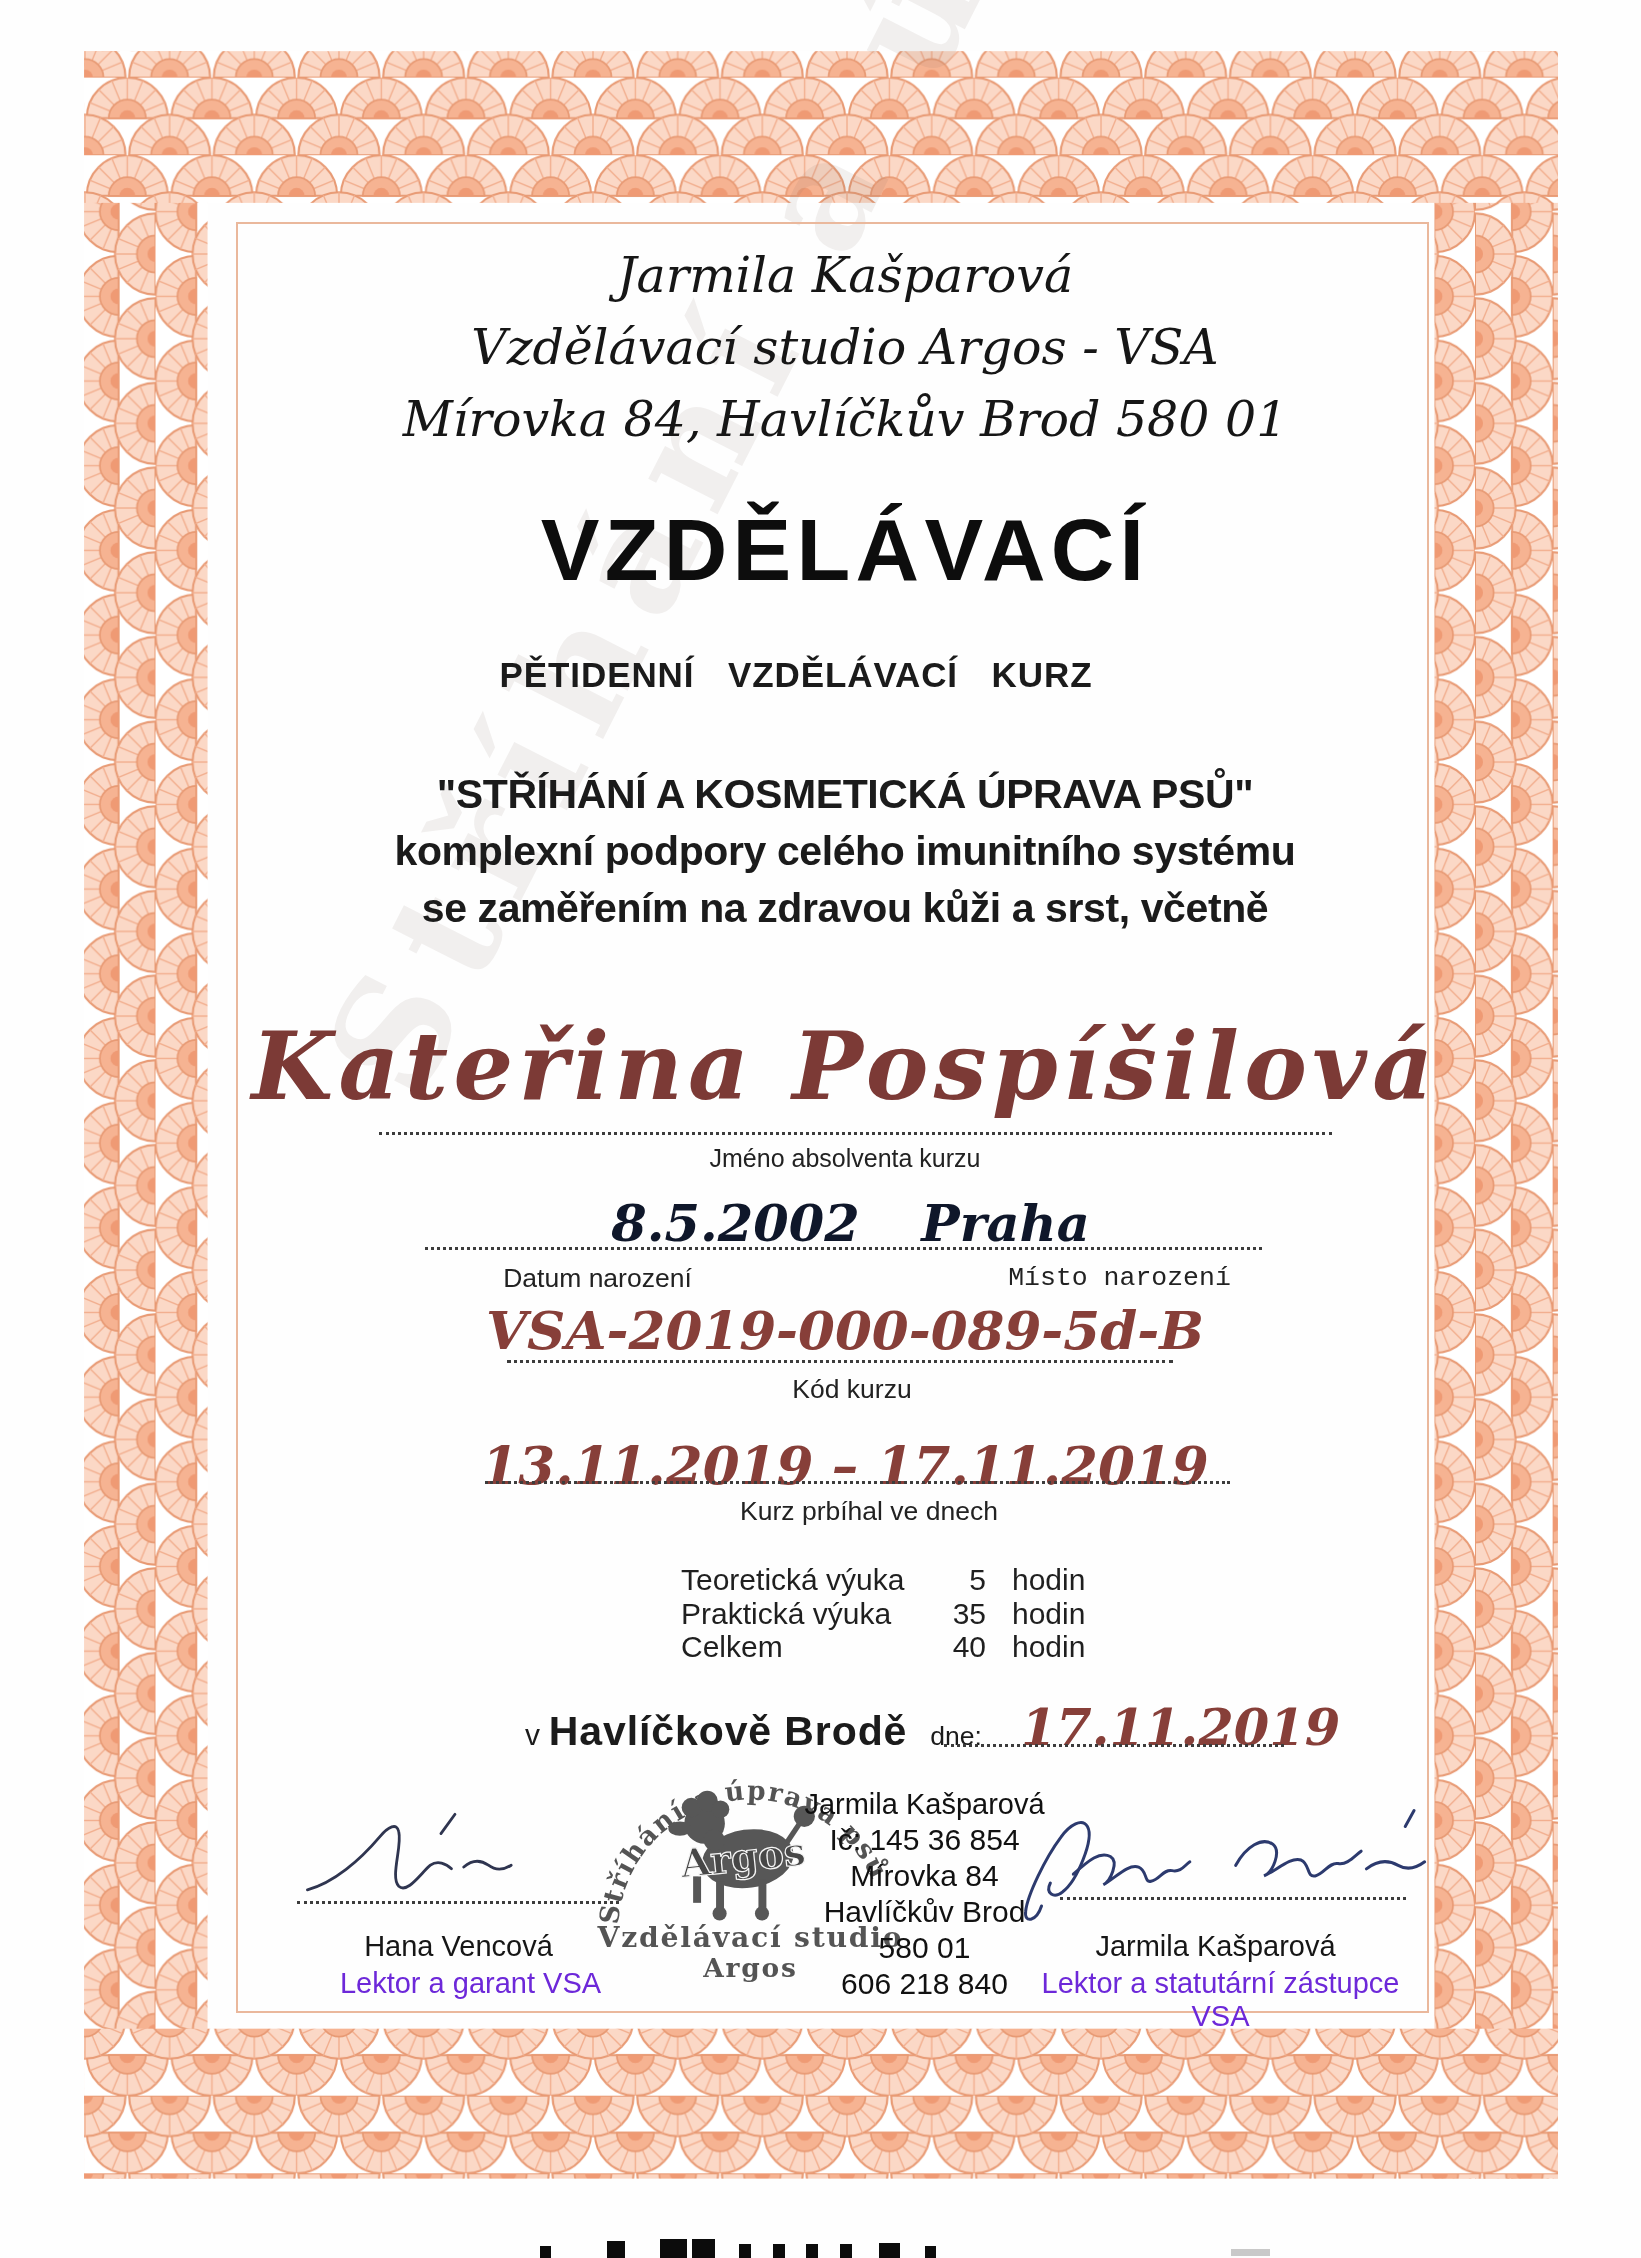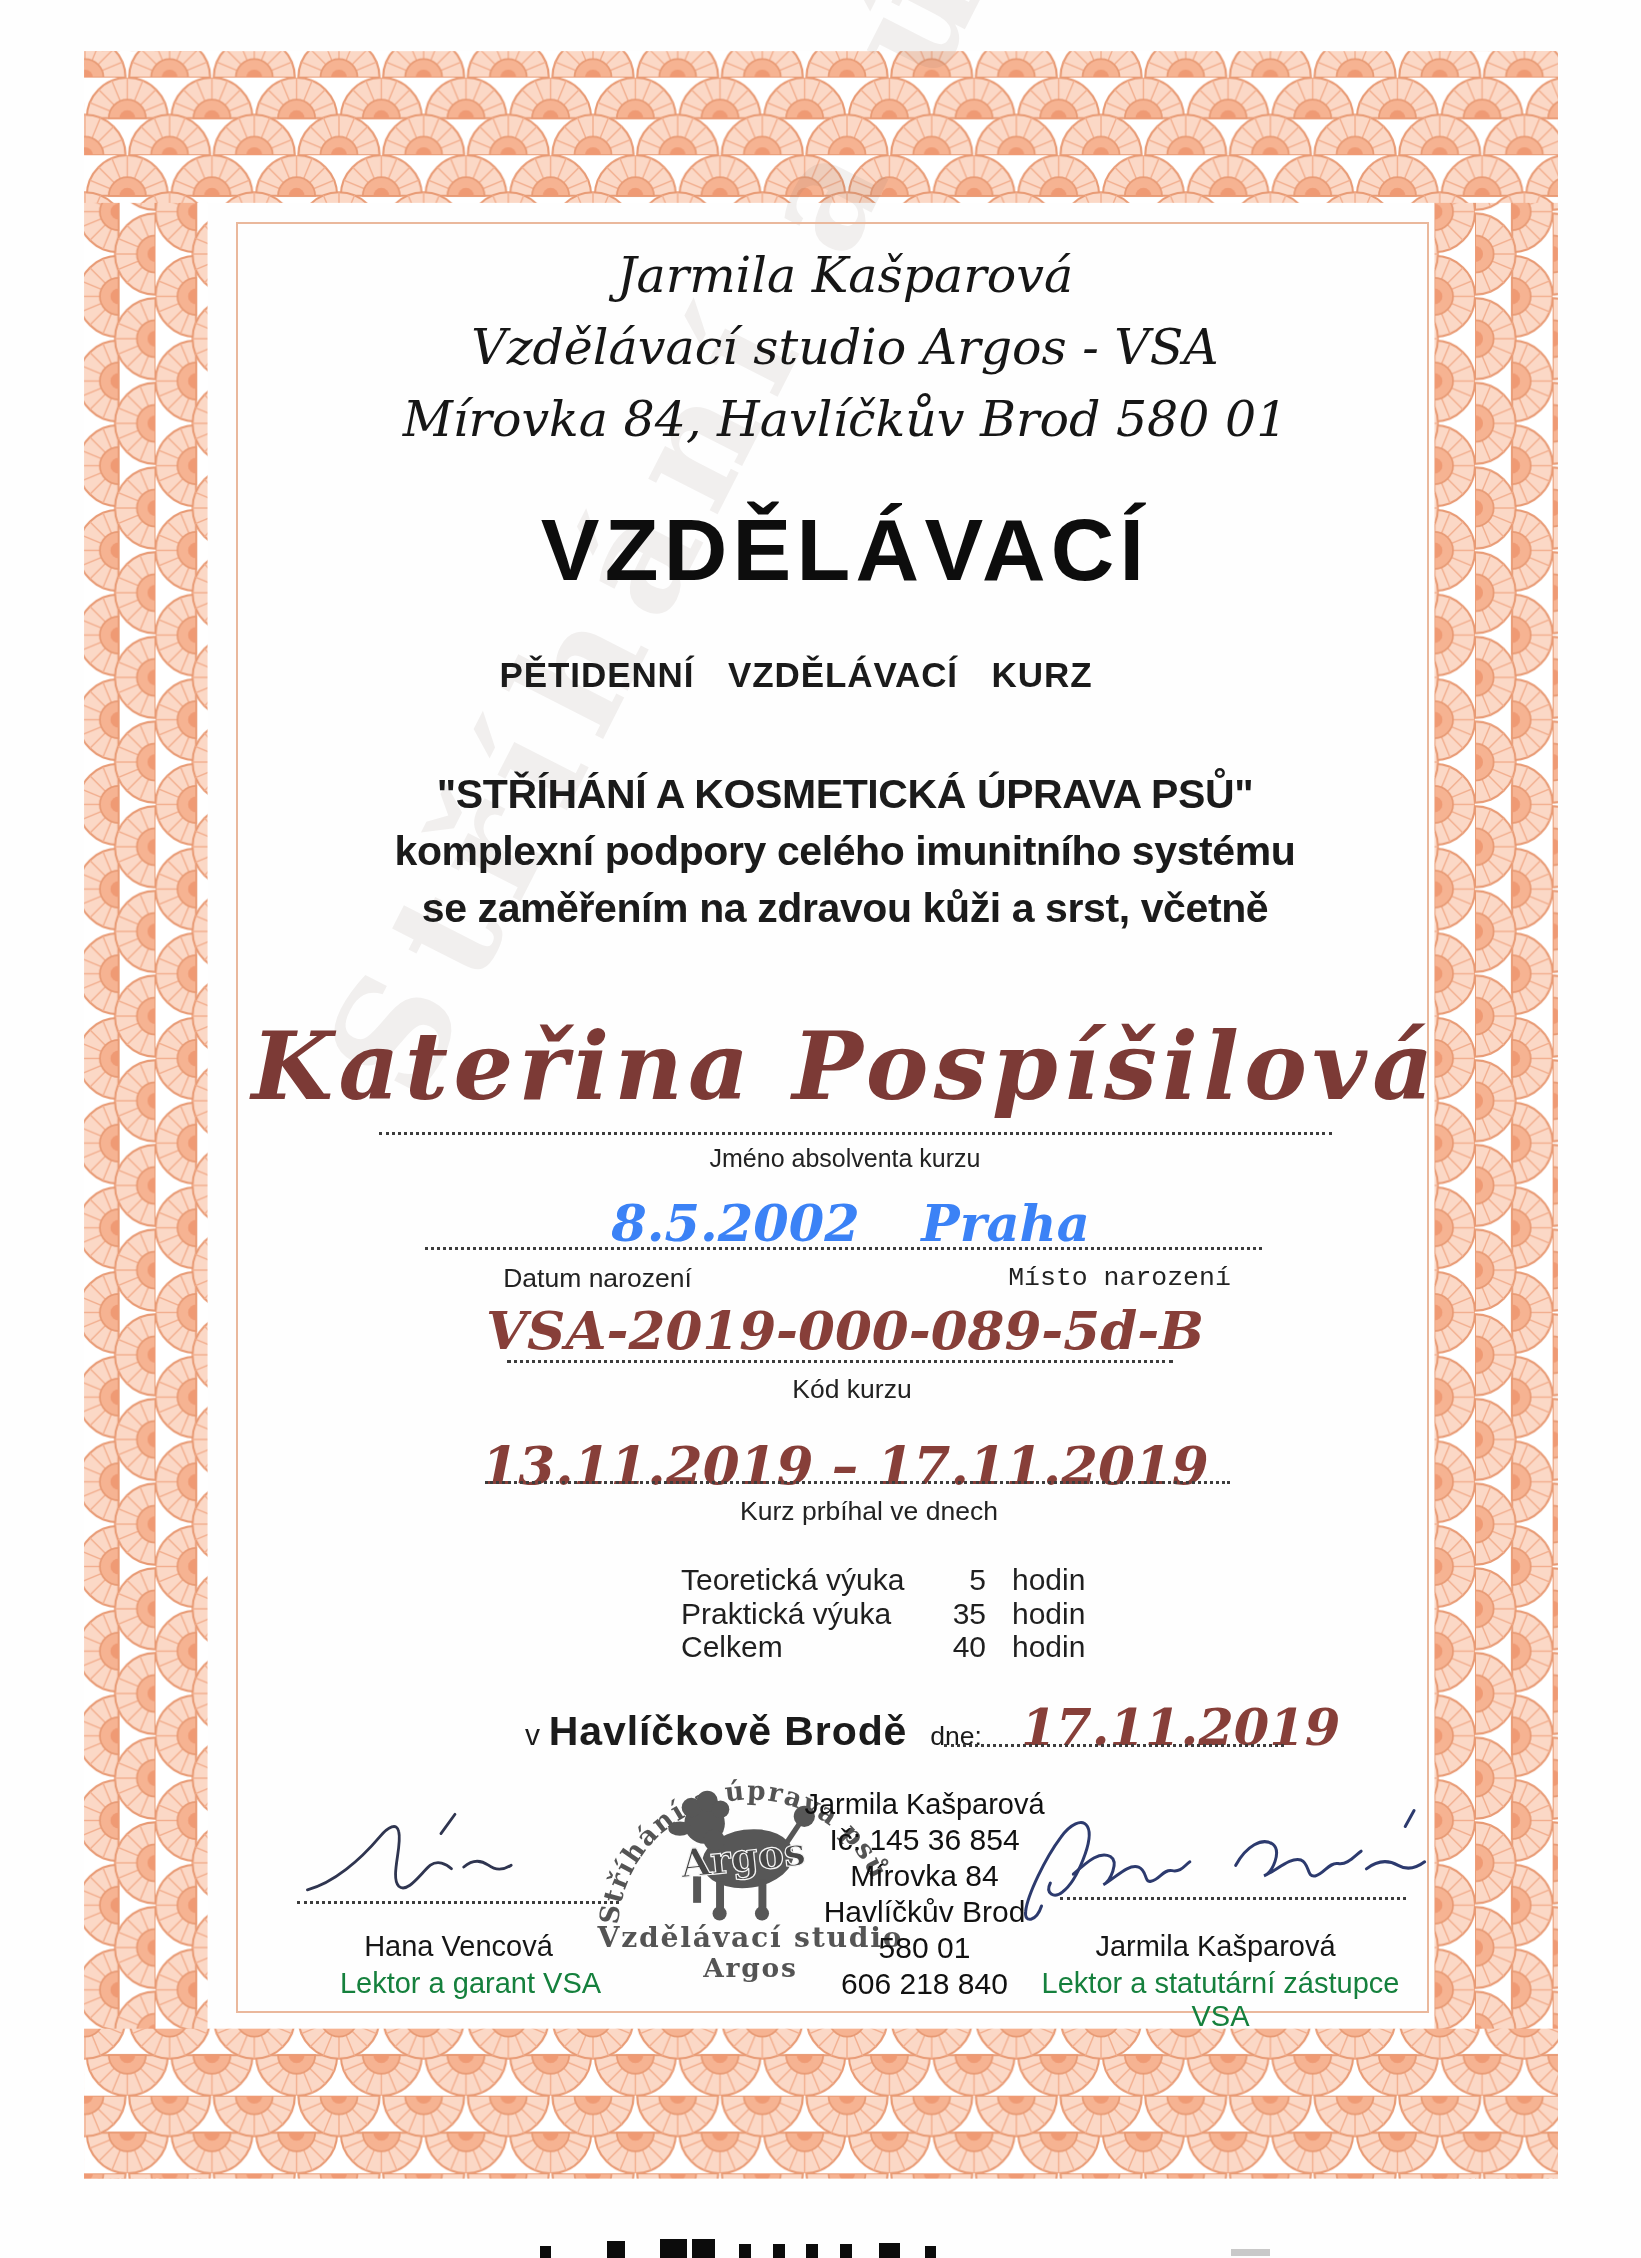--- a/index.html
+++ b/index.html
@@ -13,39 +13,39 @@
              color:rgba(128,112,96,0.10);}
   
   .frame{position:absolute;left:236px;top:222px;width:1189px;height:1787px;border:2.6px solid #eab89c;}
   
   .issuer{font:italic 49px "DejaVu Serif",serif;color:#161616;line-height:72px;}
   .cert-title{font:700 88px "Liberation Sans",sans-serif;letter-spacing:5.3px;color:#0d0d0d;}
   .subtitle{font:700 35px "Liberation Sans",sans-serif;word-spacing:23px;letter-spacing:0.9px;}
   .course{font:700 41px "Liberation Sans",sans-serif;line-height:57px;letter-spacing:-0.4px;}
   
   .grad-name{font:italic 700 94px "DejaVu Serif",serif;letter-spacing:5.3px;color:#7c3a36;}
-  .maroon-val{font:italic 700 51px "DejaVu Serif",serif;color:#3b82f6;}
+  .maroon-val{font:italic 700 51px "DejaVu Serif",serif;color:#0f172a;}
   .maroon-big{font:italic 700 53px "DejaVu Serif",serif;color:#873f39;}
   .small-label{font:25px "Liberation Sans",sans-serif;color:#222;}
   .mid-label{font:26.5px "Liberation Sans",sans-serif;color:#222;}
   .dotline{position:absolute;height:0;border-bottom:3.5px dotted #3c3c3c;}
   
   .hours-row{position:absolute;height:34px;font:30px "Liberation Sans",sans-serif;color:#1f1f1f;}
   .h-label{position:absolute;left:644px;width:318px;text-align:left;margin-left:37px;}
   .h-val{position:absolute;left:918px;width:68px;text-align:right;}
   .h-unit{position:absolute;left:1000px;width:106px;text-align:left;margin-left:12px;}
   
   .issued{position:absolute;left:525px;top:1697px;display:flex;align-items:baseline;}
   .iss-prefix{font:30px "Liberation Sans",sans-serif;margin-right:8.8px;}
   .iss-city{font:700 41px "Liberation Sans",sans-serif;letter-spacing:0.9px;margin-right:23px;}
   .iss-dne{font:26.5px "Liberation Sans",sans-serif;margin-right:39px;}
   .iss-date{font:italic 700 51px "DejaVu Serif",serif;color:#873f39;}
   
   .sig-name{position:absolute;font:29px "Liberation Sans",sans-serif;color:#161616;text-align:center;}
-  .sig-role{position:absolute;font:29px "Liberation Sans",sans-serif;color:#15803d;text-align:center;}
+  .sig-role{position:absolute;font:29px "Liberation Sans",sans-serif;color:#6d28d9;text-align:center;}
   
   .contact{position:absolute;left:792px;top:1786px;width:265px;text-align:center;
            font:30px "Liberation Sans",sans-serif;line-height:36px;color:#111;}
   
   .cut{position:absolute;background:#0c0c0c;}
 </style>
 </head>
 <body>
 
 <div class="sheet">

